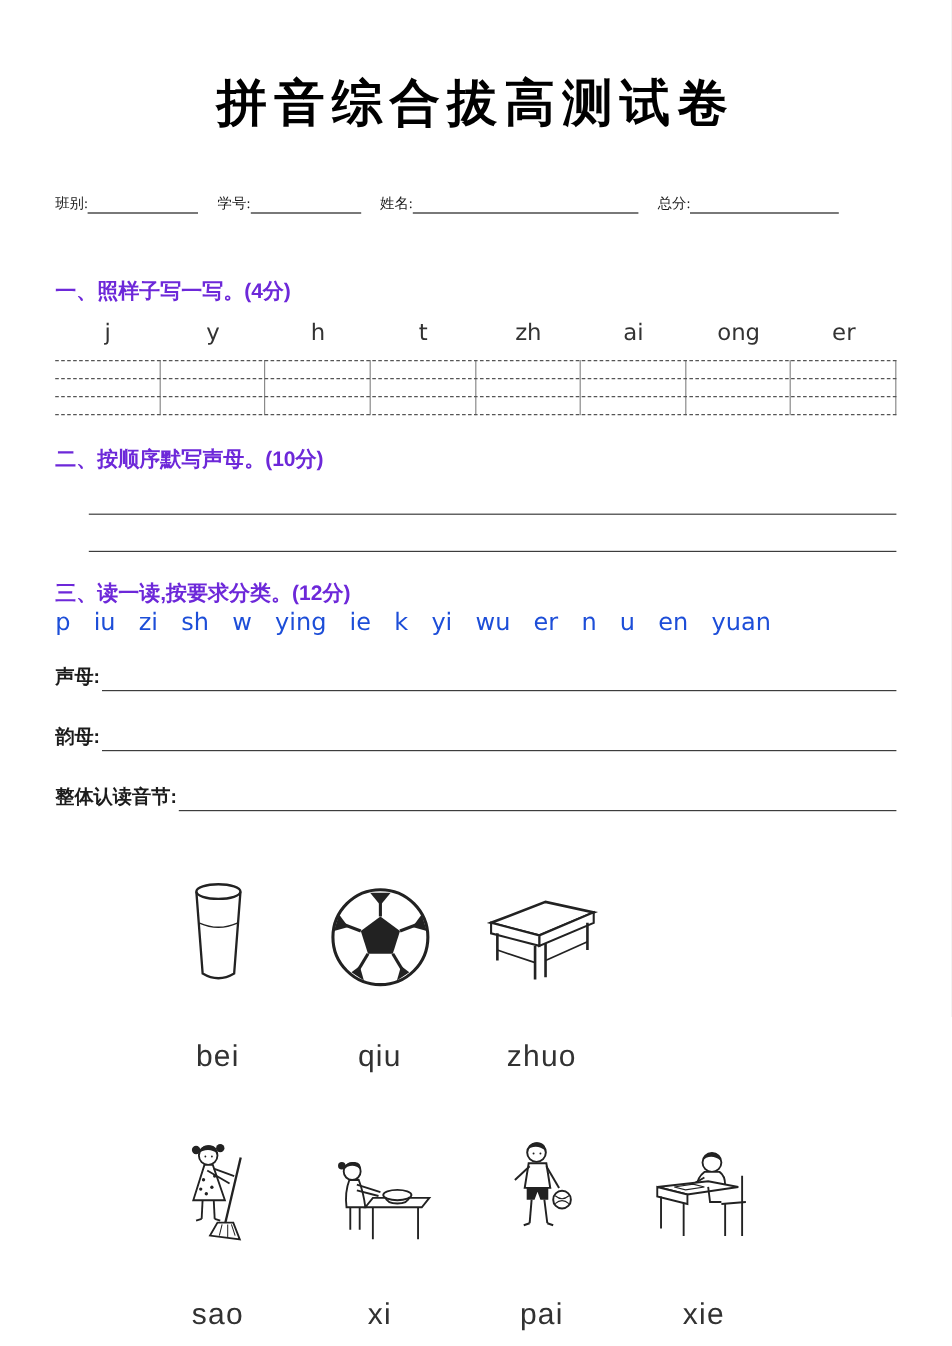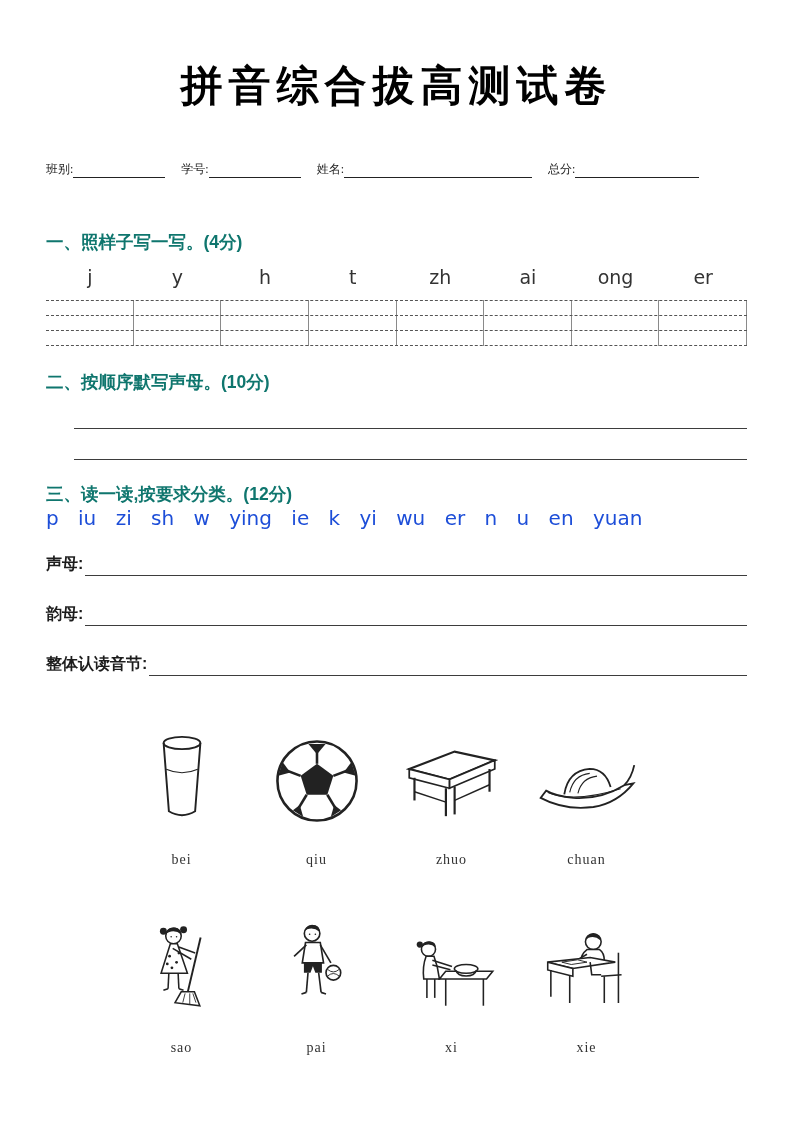--- a/index.html
+++ b/index.html
@@ -18,21 +18,21 @@
     margin-top:44px; display:flex; align-items:flex-end; gap:6px;
     font-size:12px; white-space:nowrap;
   }
   .field { display:flex; align-items:flex-end; margin-right:10px; }
   .flabel { font-weight:400; }
   .blank { display:inline-block; border-bottom:1.5px solid #222; height:20px; }
   .w1 { width:92px; } .w2 { width:188px; } .w3 { width:124px; }
   
   .heading {
     font-family:"Liberation Sans", sans-serif; font-weight:700;
-    font-size:17.5px; color:#0f766e;
+    font-size:17.5px; color:#6d28d9;
   }
   .sec1 { margin-top:52px; }
   
   .letters-row { display:flex; margin-top:12px; width:100%; }
   .letters-row span {
     flex:1; text-align:center; font-family:"DejaVu Sans", sans-serif;
     font-size:19px; color:#333;
   }
   
   .writing-grid { position:relative; height:46px; margin-top:12px; display:flex; }
@@ -60,22 +60,22 @@
   .sec4 { margin-top:16px; }
   .pic-grid {
     margin:40px 0 0 68px; width:540px; display:grid;
     grid-template-columns:repeat(4,1fr); justify-items:center; row-gap:0;
   }
   .pic-grid.second { margin-top:46px; }
   .pic { display:flex; flex-direction:column; align-items:center; }
   .art { height:104px; display:flex; align-items:flex-end; justify-content:center; }
   .pic-grid.second .art { height:98px; }
   .pinyin {
-    margin-top:28px; font-family:Liberation Serif, serif;
-    font-size:14px; color:#323232; letter-spacing:1px;
+    margin-top:42px; font-family:Liberation Sans, sans-serif;
+    font-size:25px; color:#323232; letter-spacing:1px;
   }
   svg { display:block; }
 </style>
 </head>
 <body>
 
 <div class="page">
 
   <h1 class="title">拼音综合拔高测试卷</h1>
 
@@ -194,33 +194,20 @@
             <line x1="48" y1="52" x2="48" y2="84" stroke="#222" stroke-width="2.5"></line>
             <line x1="58" y1="50" x2="58" y2="82" stroke="#222" stroke-width="2.5"></line>
             <line x1="98" y1="30" x2="98" y2="56" stroke="#222" stroke-width="2.5"></line>
             <line x1="12" y1="56" x2="48" y2="68" stroke="#222" stroke-width="1.6"></line>
             <line x1="58" y1="66" x2="98" y2="48" stroke="#222" stroke-width="1.6"></line>
           </svg>
         </div>
         <figcaption class="pinyin">zhuo</figcaption>
       </figure>
 
-      <figure class="pic">
-        <div class="art">
-          <svg width="100" height="74" viewBox="0 0 110 80">
-            <path d="M4 52 Q30 66 62 62 Q88 58 106 36 L96 38 Q70 54 40 52 Q20 50 10 44 Z" fill="#fff" stroke="#222" stroke-width="2"></path>
-            <path d="M96 38 Q104 30 107 16" fill="none" stroke="#222" stroke-width="2"></path>
-            <path d="M30 48 Q34 22 58 20 Q75 20 81 40" fill="#fff" stroke="#222" stroke-width="2"></path>
-            <path d="M36 46 Q40 27 58 25" fill="none" stroke="#222" stroke-width="1.2"></path>
-            <path d="M45 47 Q49 30 66 28" fill="none" stroke="#222" stroke-width="1.2"></path>
-            <path d="M12 46 Q40 58 92 42" fill="none" stroke="#222" stroke-width="1.2"></path>
-          </svg>
-        </div>
-        <figcaption class="pinyin">chuan</figcaption>
-      </figure>
     </div>
 
     <div class="pic-grid second">
 
       <figure class="pic">
         <div class="art">
           <svg width="62" height="90" viewBox="0 0 80 112">
             <circle cx="16" cy="10" r="4.5" fill="#222"></circle>
             <circle cx="42" cy="8" r="4.5" fill="#222"></circle>
             <circle cx="29" cy="16" r="10" fill="#fff" stroke="#222" stroke-width="2"></circle>
@@ -241,20 +228,41 @@
             <line x1="23" y1="64" x2="22" y2="84" stroke="#222" stroke-width="2"></line>
             <line x1="35" y1="64" x2="36" y2="84" stroke="#222" stroke-width="2"></line>
             <path d="M22 84 L16 86 M36 84 L42 86" stroke="#222" stroke-width="2" fill="none"></path>
           </svg>
         </div>
         <figcaption class="pinyin">sao</figcaption>
       </figure>
 
       <figure class="pic">
         <div class="art">
+          <svg width="88" height="80" viewBox="0 0 112 102">
+            <circle cx="15" cy="16" r="4" fill="#222"></circle>
+            <circle cx="26" cy="22" r="9" fill="#fff" stroke="#222" stroke-width="2"></circle>
+            <path d="M17 20 Q19 11 29 12 Q36 13 35 20 Q29 14 21 17 Z" fill="#222"></path>
+            <path d="M23 31 Q18 44 20 60 L40 60 Q38 44 33 31 Z" fill="#fff" stroke="#222" stroke-width="2"></path>
+            <path d="M31 36 L56 44" stroke="#222" stroke-width="2" fill="none"></path>
+            <path d="M31 42 L54 48" stroke="#222" stroke-width="2" fill="none"></path>
+            <line x1="24" y1="60" x2="24" y2="84" stroke="#222" stroke-width="2"></line>
+            <line x1="34" y1="60" x2="34" y2="84" stroke="#222" stroke-width="2"></line>
+            <polygon points="48,50 108,50 100,60 40,60" fill="#fff" stroke="#222" stroke-width="2"></polygon>
+            <line x1="48" y1="60" x2="48" y2="94" stroke="#222" stroke-width="2"></line>
+            <line x1="96" y1="60" x2="96" y2="94" stroke="#222" stroke-width="2"></line>
+            <ellipse cx="74" cy="47" rx="15" ry="5.5" fill="#fff" stroke="#222" stroke-width="2"></ellipse>
+            <path d="M61 49 Q63 56 74 56 Q85 56 87 49" fill="none" stroke="#222" stroke-width="2"></path>
+          </svg>
+        </div>
+        <figcaption class="pinyin">xi</figcaption>
+      </figure>
+
+      <figure class="pic">
+        <div class="art">
           <svg width="60" height="90" viewBox="0 0 72 110">
             <circle cx="30" cy="14" r="9.5" fill="#fff" stroke="#222" stroke-width="2"></circle>
             <path d="M21 11 Q24 2 34 4 Q40 6 39 12 Q32 6 24 9 Z" fill="#222"></path>
             <circle cx="27" cy="15" r="1" fill="#222"></circle>
               <circle cx="34" cy="15" r="1" fill="#222"></circle>
             <path d="M22 25 L18 50 L44 50 L40 25 Z" fill="#fff" stroke="#222" stroke-width="2"></path>
             <path d="M23 28 L8 42" stroke="#222" stroke-width="2" fill="none"></path>
             <path d="M40 28 L53 50" stroke="#222" stroke-width="2" fill="none"></path>
             <path d="M20 50 L20 62 L28 62 L31 54 L34 62 L42 62 L42 50 Z" fill="#222"></path>
             <line x1="25" y1="62" x2="23" y2="86" stroke="#222" stroke-width="2"></line>
@@ -262,41 +270,20 @@
             <path d="M23 86 L17 88 M41 86 L47 88" stroke="#222" stroke-width="2" fill="none"></path>
             <circle cx="56" cy="62" r="9" fill="#fff" stroke="#222" stroke-width="2"></circle>
             <path d="M49 58 Q56 64 63 58 M49 66 Q56 60 63 66" stroke="#222" stroke-width="1.1" fill="none"></path>
           </svg>
         </div>
         <figcaption class="pinyin">pai</figcaption>
       </figure>
 
       <figure class="pic">
         <div class="art">
-          <svg width="88" height="80" viewBox="0 0 112 102">
-            <circle cx="15" cy="16" r="4" fill="#222"></circle>
-            <circle cx="26" cy="22" r="9" fill="#fff" stroke="#222" stroke-width="2"></circle>
-            <path d="M17 20 Q19 11 29 12 Q36 13 35 20 Q29 14 21 17 Z" fill="#222"></path>
-            <path d="M23 31 Q18 44 20 60 L40 60 Q38 44 33 31 Z" fill="#fff" stroke="#222" stroke-width="2"></path>
-            <path d="M31 36 L56 44" stroke="#222" stroke-width="2" fill="none"></path>
-            <path d="M31 42 L54 48" stroke="#222" stroke-width="2" fill="none"></path>
-            <line x1="24" y1="60" x2="24" y2="84" stroke="#222" stroke-width="2"></line>
-            <line x1="34" y1="60" x2="34" y2="84" stroke="#222" stroke-width="2"></line>
-            <polygon points="48,50 108,50 100,60 40,60" fill="#fff" stroke="#222" stroke-width="2"></polygon>
-            <line x1="48" y1="60" x2="48" y2="94" stroke="#222" stroke-width="2"></line>
-            <line x1="96" y1="60" x2="96" y2="94" stroke="#222" stroke-width="2"></line>
-            <ellipse cx="74" cy="47" rx="15" ry="5.5" fill="#fff" stroke="#222" stroke-width="2"></ellipse>
-            <path d="M61 49 Q63 56 74 56 Q85 56 87 49" fill="none" stroke="#222" stroke-width="2"></path>
-          </svg>
-        </div>
-        <figcaption class="pinyin">xi</figcaption>
-      </figure>
-
-      <figure class="pic">
-        <div class="art">
           <svg width="88" height="84" viewBox="0 0 112 104">
             <circle cx="64" cy="16" r="10" fill="#fff" stroke="#222" stroke-width="2"></circle>
             <path d="M54 14 Q57 4 67 6 Q73 8 73 14 Q66 8 58 11 Z" fill="#222"></path>
             <path d="M56 26 Q48 32 48 42 L78 40 Q78 30 72 26 Z" fill="#fff" stroke="#222" stroke-width="2"></path>
             <path d="M56 32 L42 40" stroke="#222" stroke-width="2" fill="none"></path>
             <polygon points="6,42 60,36 92,42 38,50" fill="#fff" stroke="#222" stroke-width="2"></polygon>
             <polygon points="24,42 44,39 56,42 36,45" fill="#fff" stroke="#222" stroke-width="1.2"></polygon>
             <polygon points="6,42 38,50 38,60 6,52" fill="#fff" stroke="#222" stroke-width="2"></polygon>
             <line x1="10" y1="52" x2="10" y2="86" stroke="#222" stroke-width="2"></line>
             <line x1="34" y1="59" x2="34" y2="94" stroke="#222" stroke-width="2"></line>

